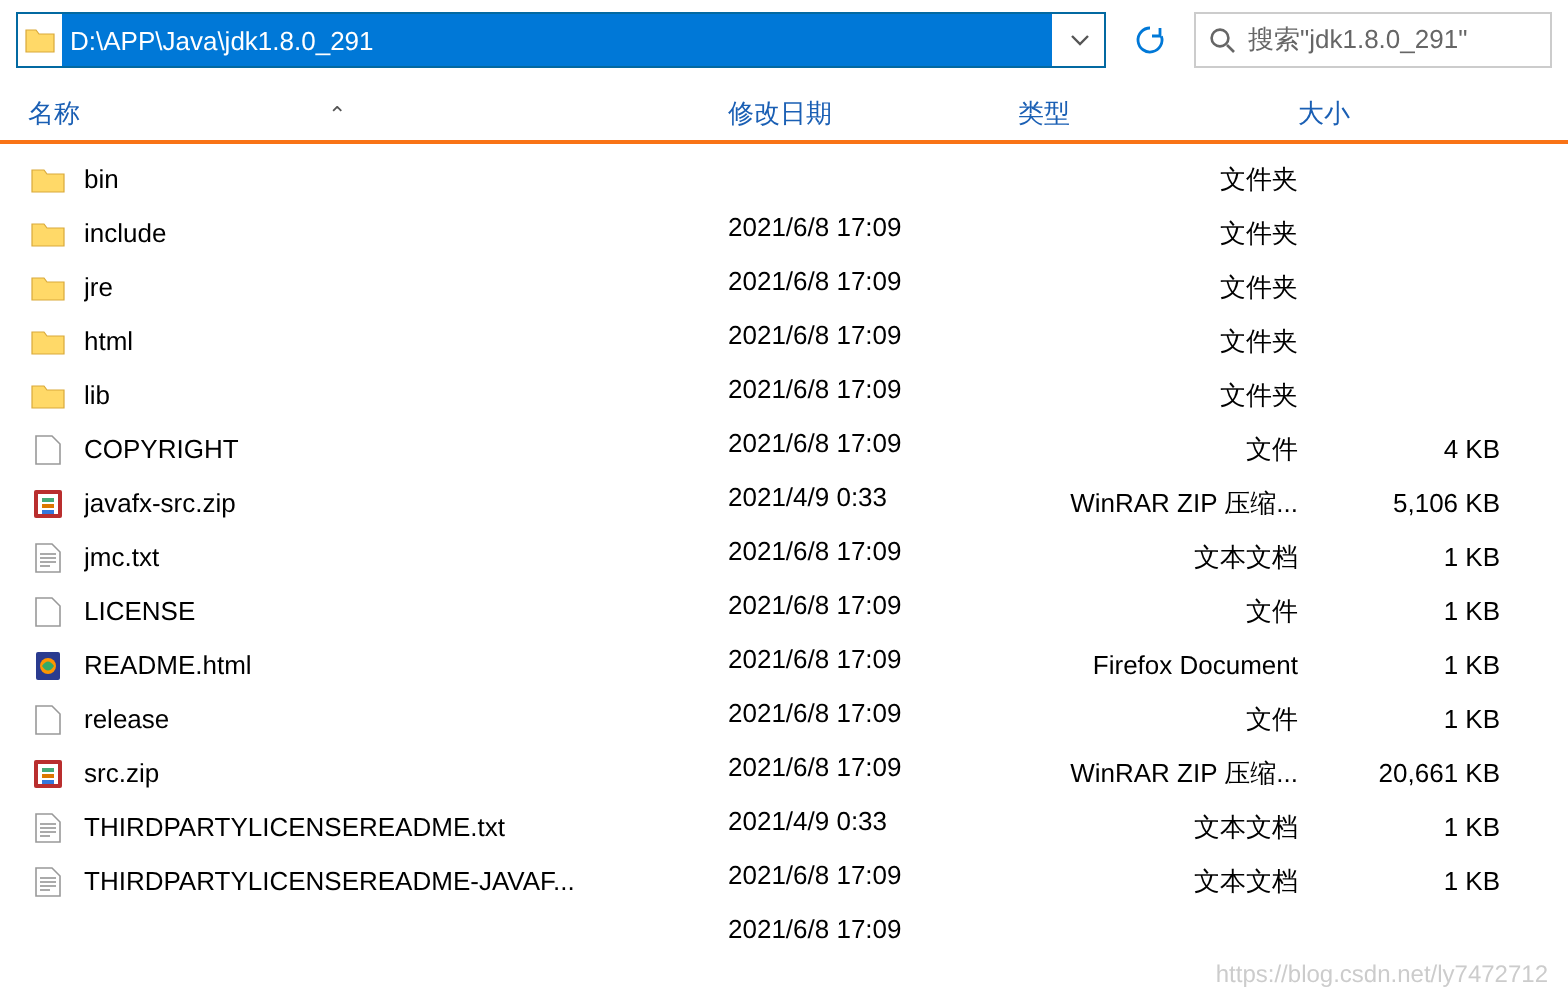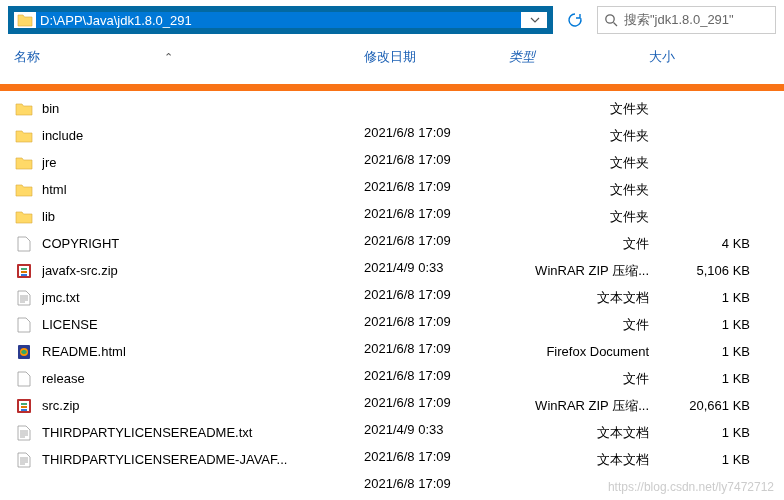--- a/index.html
+++ b/index.html
@@ -1,32 +1,32 @@
 <!DOCTYPE html>
 <html><head>
 <meta charset="utf-8">
 <style>
 * { margin: 0; padding: 0; box-sizing: border-box; font-family: "Microsoft YaHei", "Segoe UI", sans-serif; }
 body { background: #fff; width: 784px; height: 500px; overflow: hidden; font-size: 13px; color: #000; }
 
 .toolbar { display: flex; align-items: center; padding: 6px 8px; gap: 6px; }
-.addr { flex: 0 0 545px; display: flex; align-items: center; border: 6px solid #0369a1; height: 28px; }
+.addr { flex: 0 0 545px; display: flex; align-items: center; border: 1px solid #0369a1; height: 28px; }
 .addr-icon { width: 22px; display: flex; justify-content: center; align-items: center; }
 .addr-input { flex: 1; height: 100%; border: none; outline: none; background: #0078d7; color: #fff; padding: 0 4px; font-size: 13px; }
 .addr-input::selection { background: #0078d7; }
 .addr-drop { width: 26px; display: flex; justify-content: center; align-items: center; color: #555; cursor: pointer; border-left: 1px solid transparent; }
 .refresh { width: 32px; height: 28px; display: flex; justify-content: center; align-items: center; color: #0078d7; cursor: pointer; }
 .search { flex: 1; display: flex; align-items: center; height: 28px; border: 1px solid #ccc; padding: 0 6px; gap: 6px; }
 .search-icon { color: #555; }
 .search-text { color: #666; font-size: 13px; white-space: nowrap; overflow: hidden; }
 
-.header { display: flex; padding: 8px 14px 18px 14px; color: #1a5fb4; font-size: 13px; border-bottom: 7px solid #f97316; }
+.header { display: flex; padding: 8px 14px 4px 14px; color: #1a5fb4; font-size: 13px; border-bottom: 2px solid #f97316; }
 .col-name { flex: 0 0 350px; display: flex; align-items: center; gap: 4px; }
 .col-date { flex: 0 0 145px; }
-.col-type { flex: 0 0 140px; font-style: italic; }
+.col-type { flex: 0 0 140px; }
 .col-size { flex: 1; }
 .sort-arrow { margin-left: 120px; color: #555; font-size: 11px; }
 
 .rows { padding: 4px 0; }
 .row { display: flex; align-items: center; padding: 3px 14px; height: 27px; cursor: pointer; }
 .icon { width: 20px; height: 18px; display: flex; align-items: center; justify-content: center; margin-right: 8px; }
 .cell-name { flex: 0 0 322px; white-space: nowrap; overflow: hidden; text-overflow: ellipsis; }
 .cell-date { flex: 0 0 145px; color: #000; margin-top: 48px; }
 .cell-type { flex: 0 0 140px; white-space: nowrap; overflow: hidden; text-overflow: ellipsis; text-align: right; }
 .cell-size { flex: 1; text-align: right; padding-right: 20px; }

